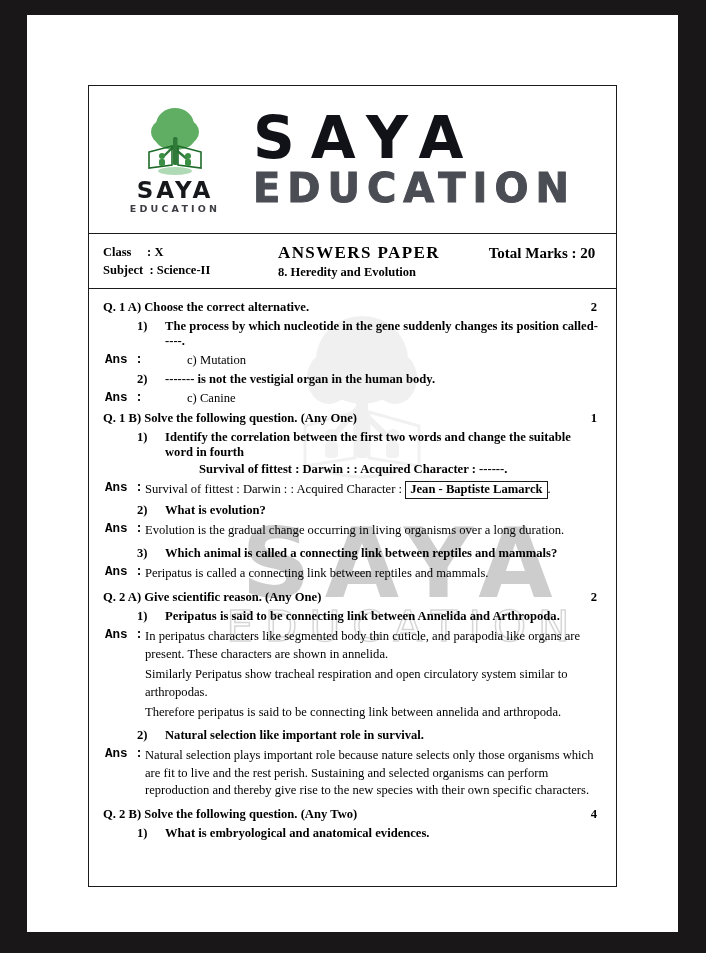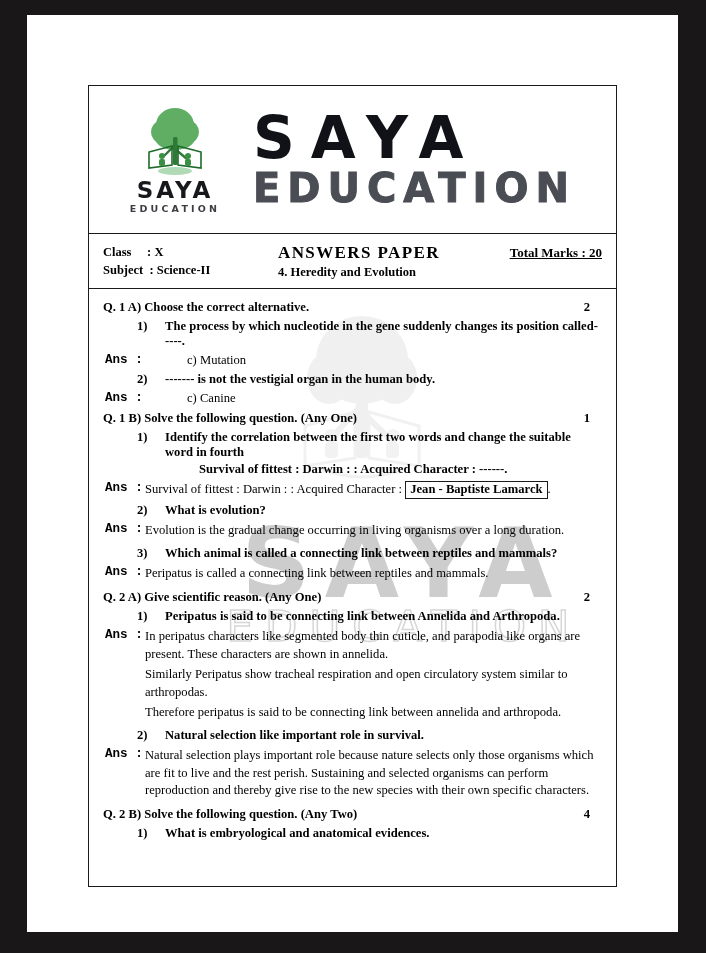--- a/index.html
+++ b/index.html
@@ -153,37 +153,36 @@
   }
   .meta-left div { font-size: 12.5px; line-height: 1.45; white-space: pre; }
   .meta-center { text-align: left; }
   .meta-title {
     font-size: 17px;
     letter-spacing: 1.4px;
     line-height: 1.15;
   }
   .meta-sub { font-size: 12.5px; margin-top: 2px; }
   .meta-right {
-    text-align: right;
-    font-size: 13px;
+    text-align: center;
+    font-size: 15px;
     padding-top: 2px;
-    text-decoration: underline;
   }
 
   
   .content {
     position: relative;
     z-index: 2;
     padding: 6px 14px 0 14px;
     font-size: 12.6px;
     color: #000;
   }
   .qhead {
     font-weight: bold;
-    margin: 5px 12px 2px 0;
+    margin: 5px 5px 2px 0;
     display: flex;
     justify-content: space-between;
     align-items: baseline;
   }
   .qhead .qtext { flex: 1; }
   .qhead .marks { width: 20px; text-align: right; font-weight: bold; }
 
   .subq {
     display: flex;
     font-weight: bold;
@@ -291,21 +290,21 @@
       </div>
     </div>
 
     <div class="meta-band">
       <div class="meta-left">
         <div>Class     : X</div>
         <div>Subject  : Science-II</div>
       </div>
       <div class="meta-center">
         <div class="meta-title">ANSWERS   PAPER</div>
-        <div class="meta-sub">4. Heredity and Evolution</div>
+        <div class="meta-sub">8. Heredity and Evolution</div>
       </div>
       <div class="meta-right">Total Marks : 20</div>
     </div>
 
     <div class="content">
 
       <div class="qhead">
         <span class="qtext">Q. 1 A) Choose the correct alternative.</span>
         <span class="marks">2</span>
       </div>

